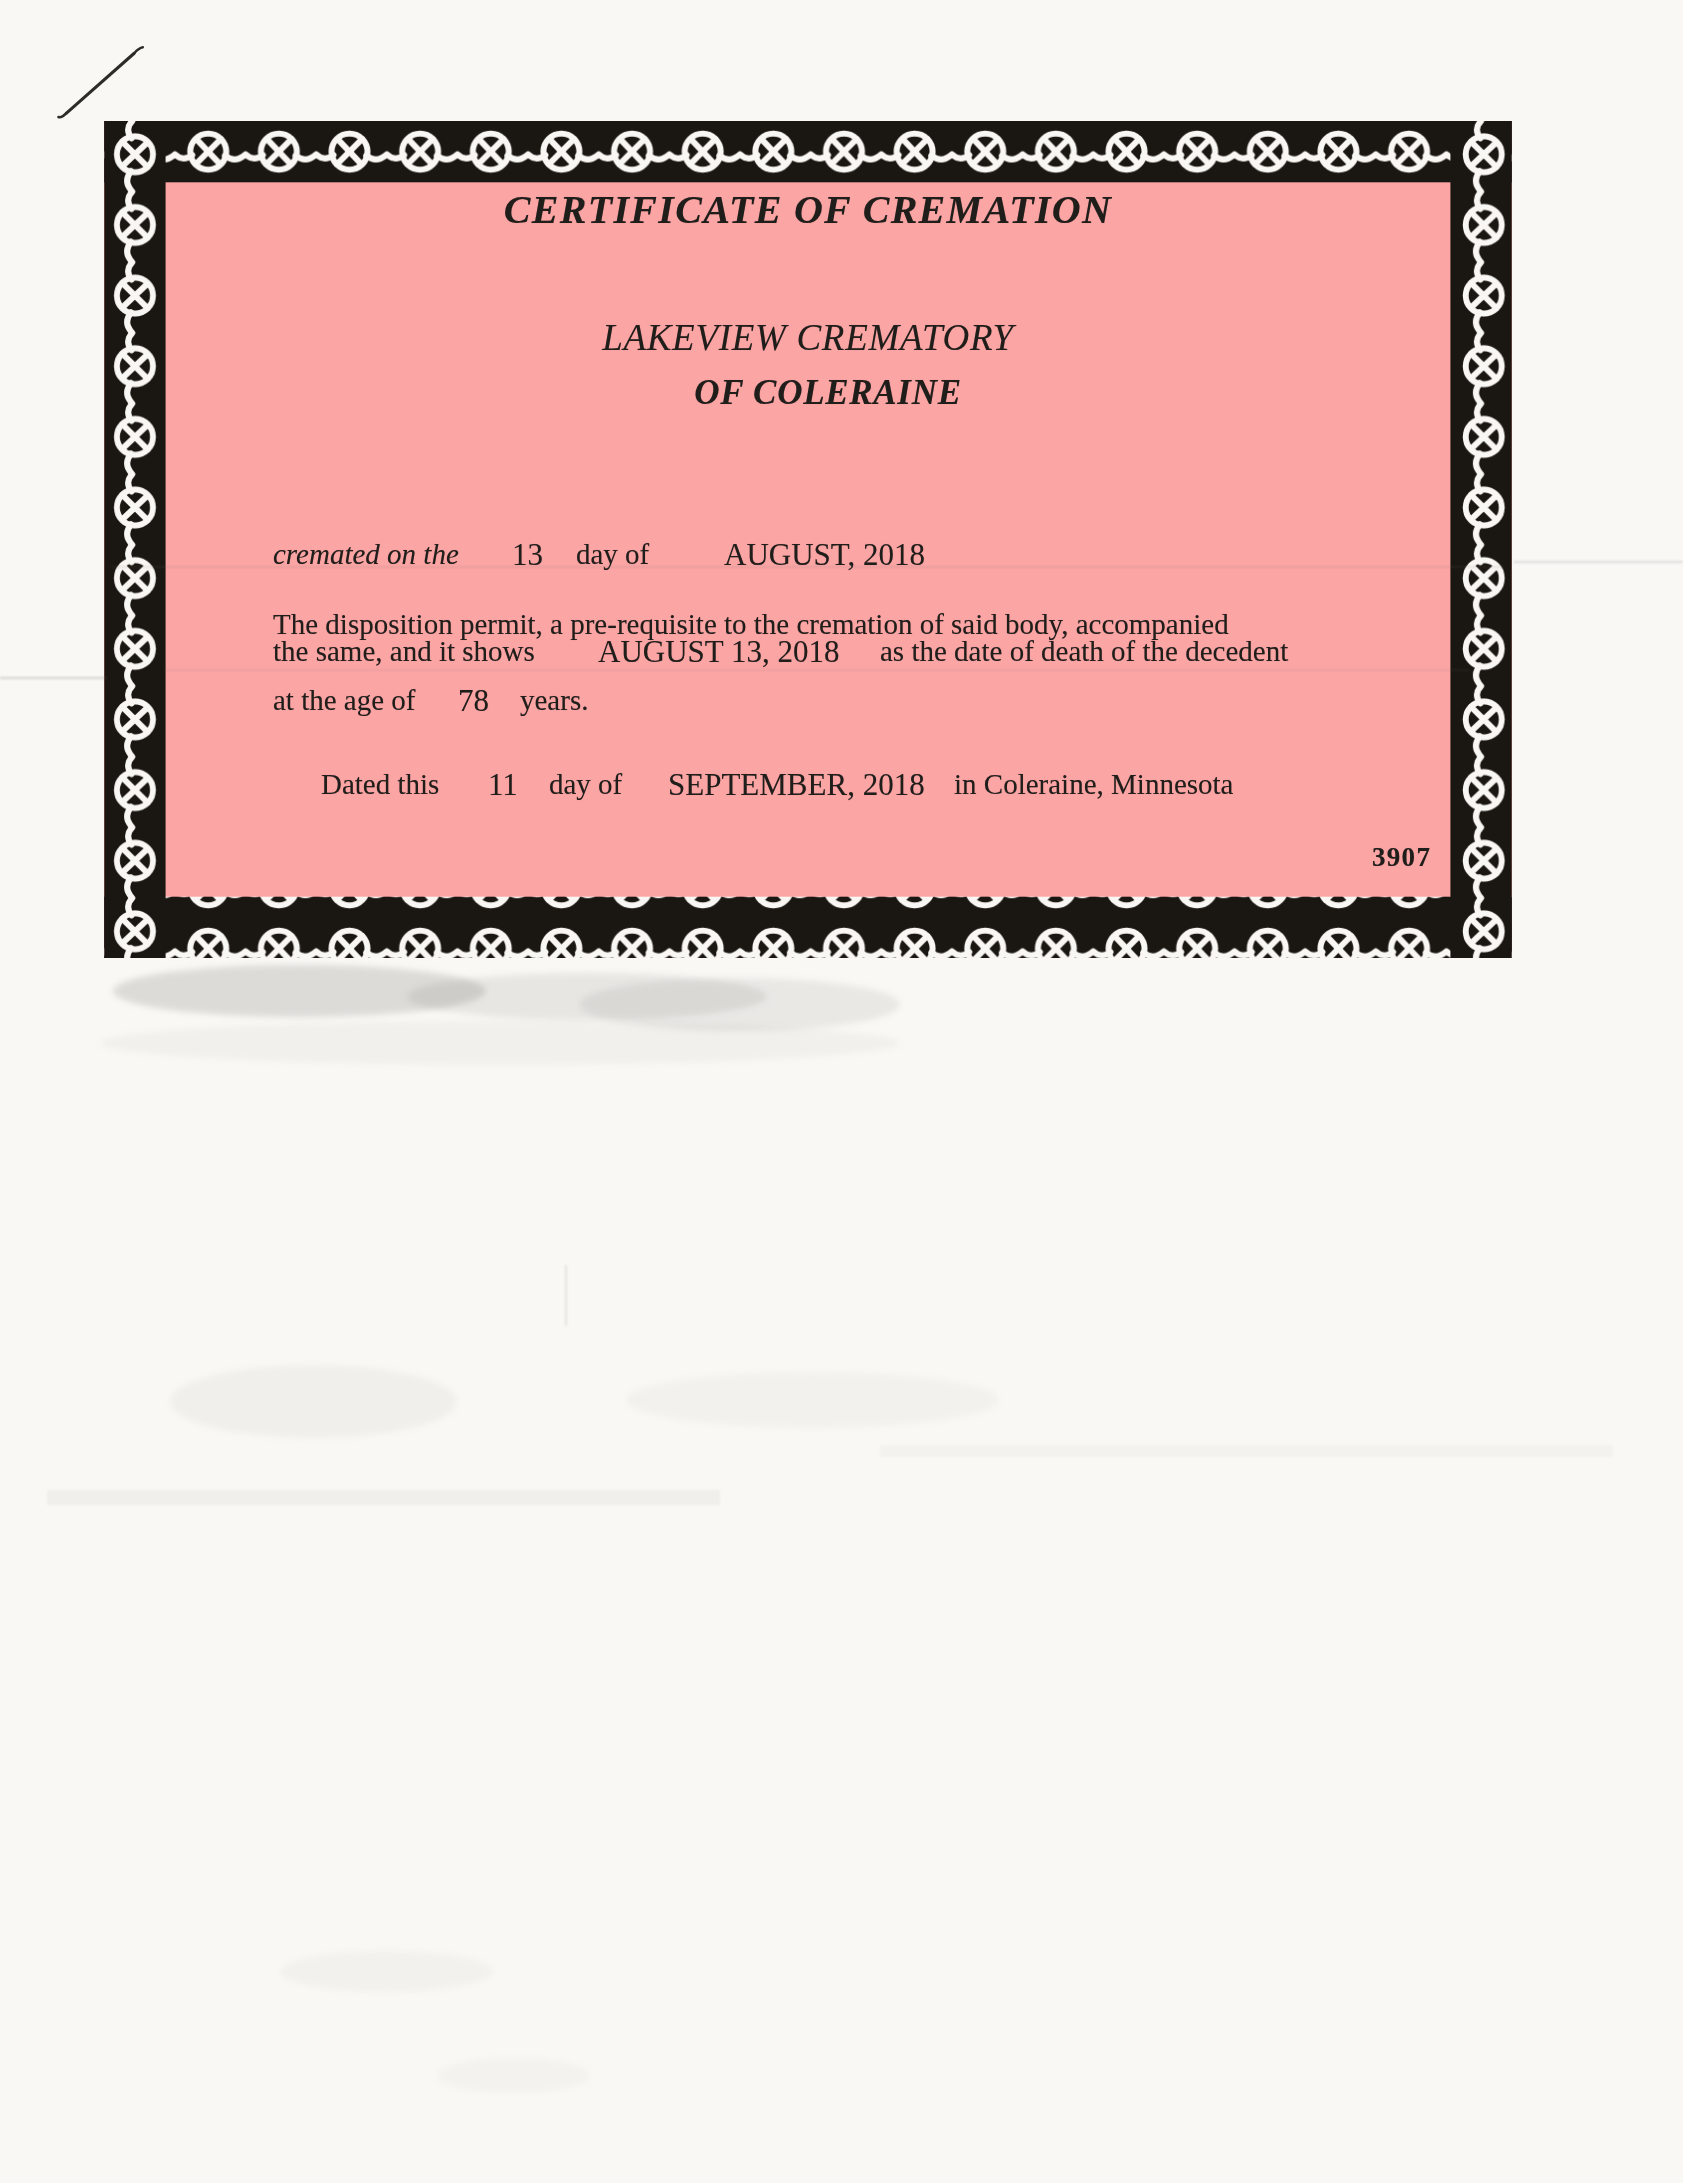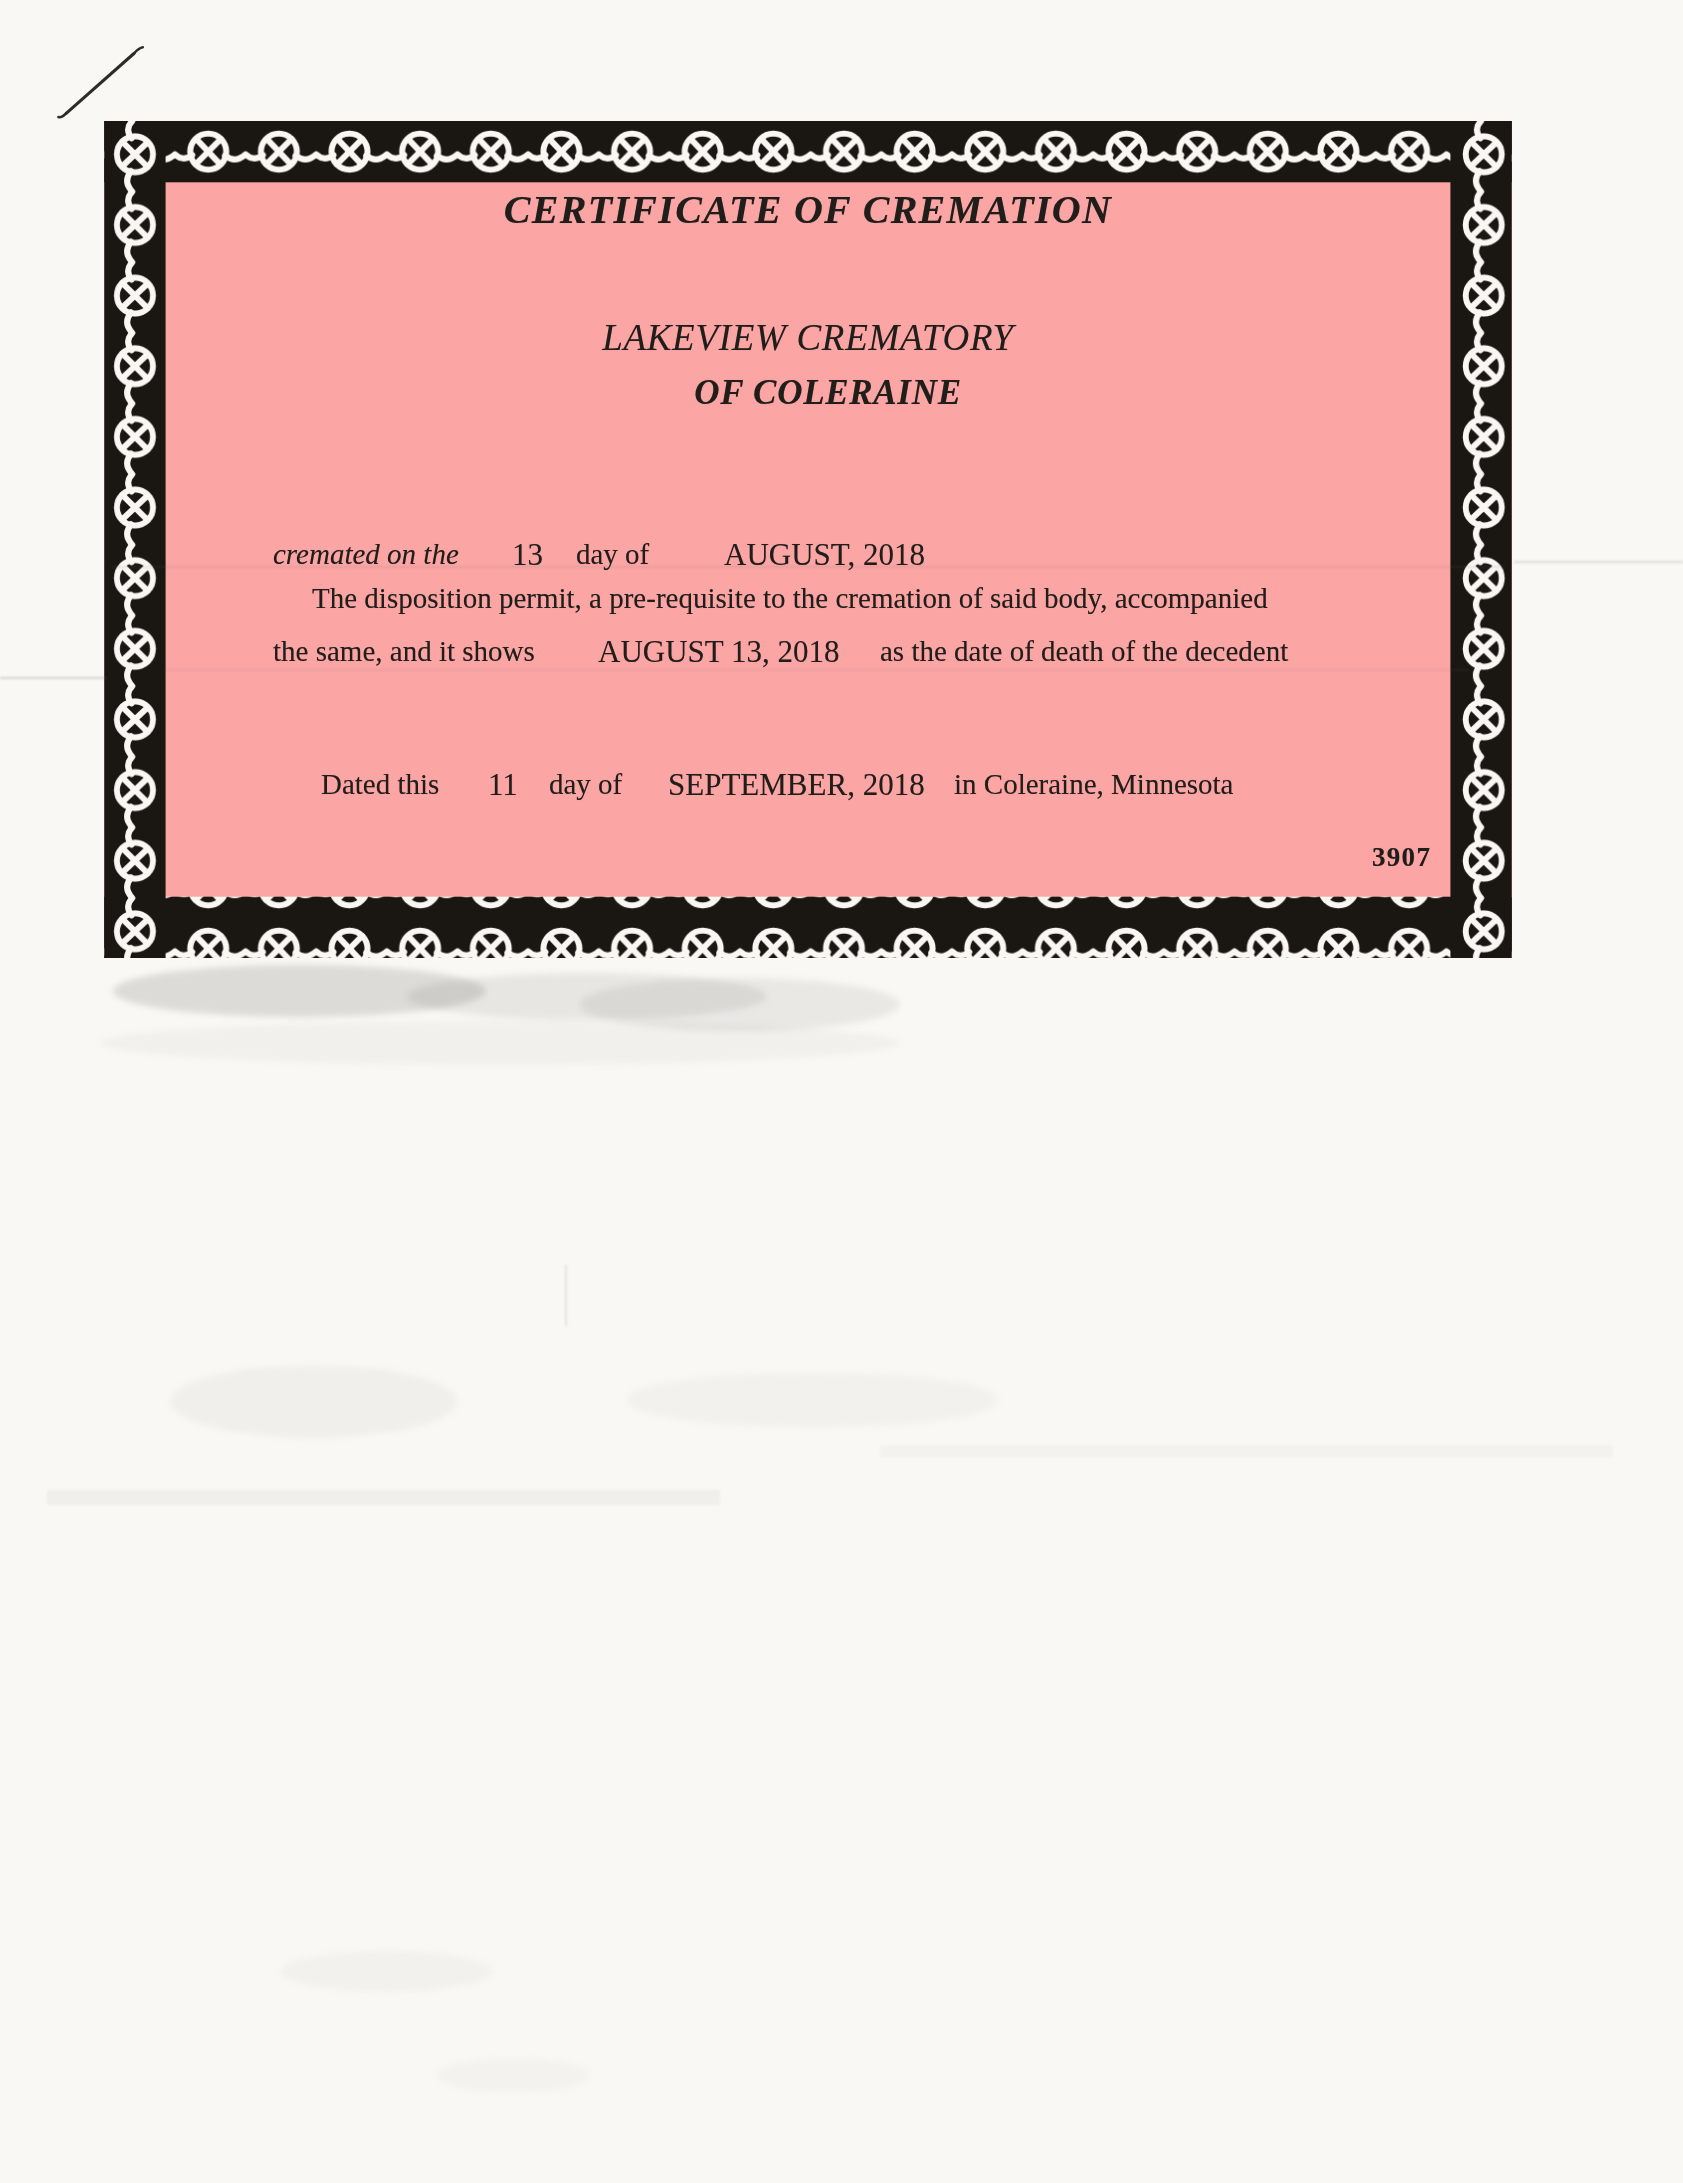--- a/index.html
+++ b/index.html
@@ -92,30 +92,35 @@
     <div class="org-line2 ink">OF COLERAINE</div>
 
 
     <div class="bodyline ink" style="top:415px;">
       <span style="left:0;font-style:italic;">cremated on the</span>
       <span class="fill" style="left:239px;">13</span>
       <span style="left:303px;">day of</span>
       <span class="fill" style="left:451px;">AUGUST, 2018</span>
     </div>
 
-    <div class="bodyline ink" style="top:459px;margin-left:39px;">
+    <div class="bodyline ink" style="top:485px;">
       <span style="left:0;">The disposition permit, a pre-requisite to the cremation of said body, accompanied</span>
     </div>
 
     <div class="bodyline ink" style="top:512px;">
       <span style="left:0;">the same, and it shows</span>
       <span class="fill" style="left:325px;">AUGUST 13, 2018</span>
       <span style="left:607px;">as the date of death of the decedent</span>
     </div>
 
+    <div class="bodyline ink" style="top:561px;">
+      <span style="left:0;">at the age of</span>
+      <span class="fill" style="left:185px;">78</span>
+      <span style="left:247px;">years.</span>
+    </div>
 
     <div class="bodyline ink" style="top:645px;margin-left:48px;">
       <span style="left:0;">Dated this</span>
       <span class="fill" style="left:167px;">11</span>
       <span style="left:228px;">day of</span>
       <span class="fill" style="left:347px;">SEPTEMBER, 2018</span>
       <span style="left:633px;">in Coleraine, Minnesota</span>
     </div>
 
     <div class="serial ink">3907</div>

